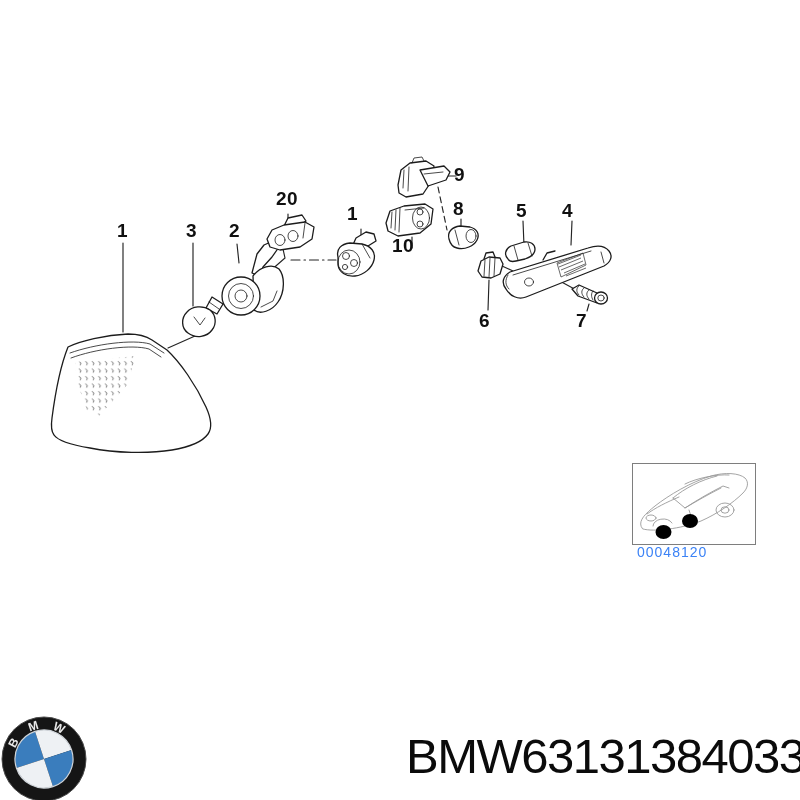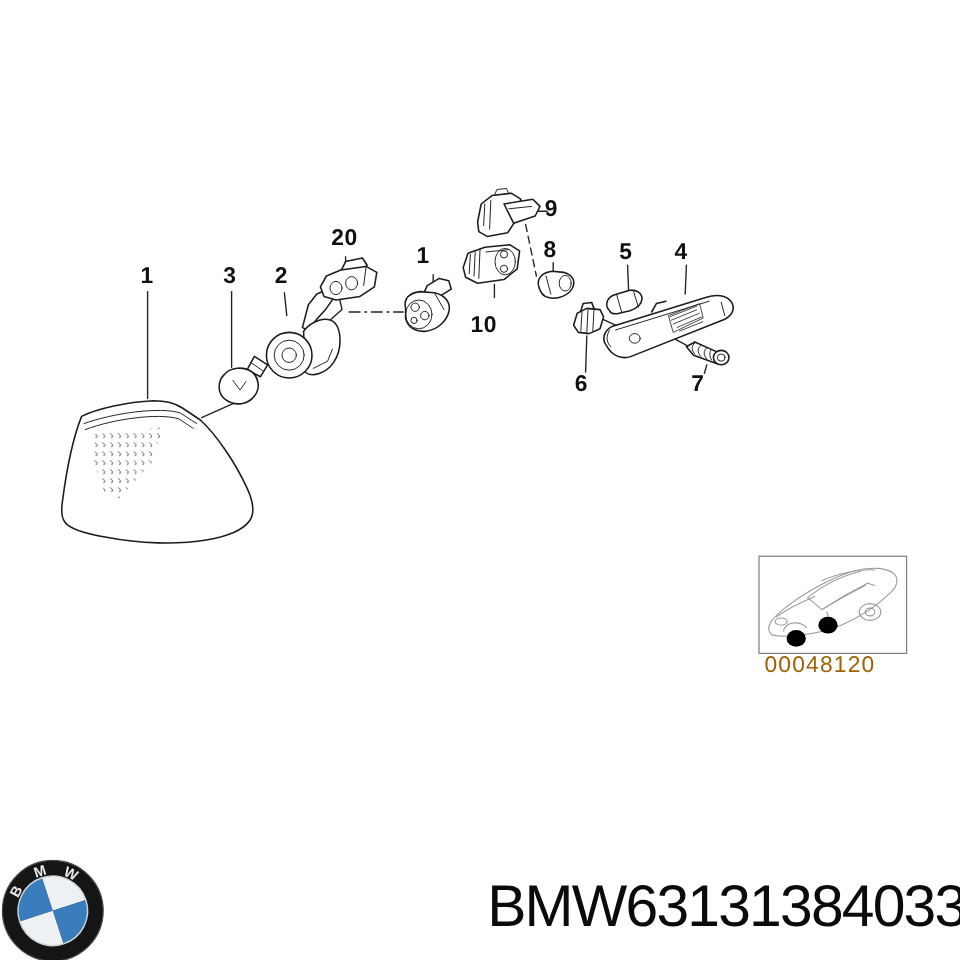--- a/index.html
+++ b/index.html
@@ -14,21 +14,21 @@
   }
   .p{fill:#ffffff;stroke:#1c1c1c;stroke-width:1.3;stroke-linejoin:round;stroke-linecap:round;}
   .ln{fill:none;stroke:#242424;stroke-width:1.15;stroke-linecap:round;}
   .d{fill:none;stroke:#1c1c1c;stroke-width:0.8;stroke-linecap:round;}
   .hatch{fill:none;stroke:#2a2a2a;stroke-width:0.7;}
   #thumb-box{
     position:absolute;left:632px;top:463px;width:124px;height:82px;
     border:1px solid #7e7e7e;background:#fff;box-sizing:border-box;
   }
   #thumb-code{
-    position:absolute;left:637px;top:545px;font-size:19px;color:#a16207;
+    position:absolute;left:637px;top:545px;font-size:14px;color:#3b82f6;
     letter-spacing:1px;line-height:1;
   }
   #bmw-roundel{position:absolute;left:1px;top:716px;}
   #footer-text{
     position:absolute;left:406px;top:732px;font-size:49px;color:#0b0b0b;
     letter-spacing:-1.5px;white-space:nowrap;line-height:1;
   }
   #footer-text .brand{}
 </style>
 </head>
@@ -163,21 +163,21 @@
     <ellipse class="p" cx="601" cy="298" rx="6.5" ry="6"></ellipse>
     <ellipse class="d" cx="601" cy="298" rx="3.2" ry="3"></ellipse>
   </g>
 </svg>
 
 <div class="callout" style="left:117px;top:221px">1</div>
 <div class="callout" style="left:186px;top:221px">3</div>
 <div class="callout" style="left:229px;top:221px">2</div>
 <div class="callout" style="left:276px;top:189px">20</div>
 <div class="callout" style="left:347px;top:204px">1</div>
-<div class="callout" style="left:392px;top:262px">10</div>
+<div class="callout" style="left:392px;top:236px">10</div>
 <div class="callout" style="left:454px;top:165px">9</div>
 <div class="callout" style="left:453px;top:199px">8</div>
 <div class="callout" style="left:516px;top:201px">5</div>
 <div class="callout" style="left:562px;top:201px">4</div>
 <div class="callout" style="left:479px;top:311px">6</div>
 <div class="callout" style="left:576px;top:311px">7</div>
 
 <div id="thumb-box">
   <svg width="122" height="80" viewBox="0 0 122 80">
     <g fill="none" stroke="#9a9a9a" stroke-width="0.9" stroke-linejoin="round" stroke-linecap="round">

